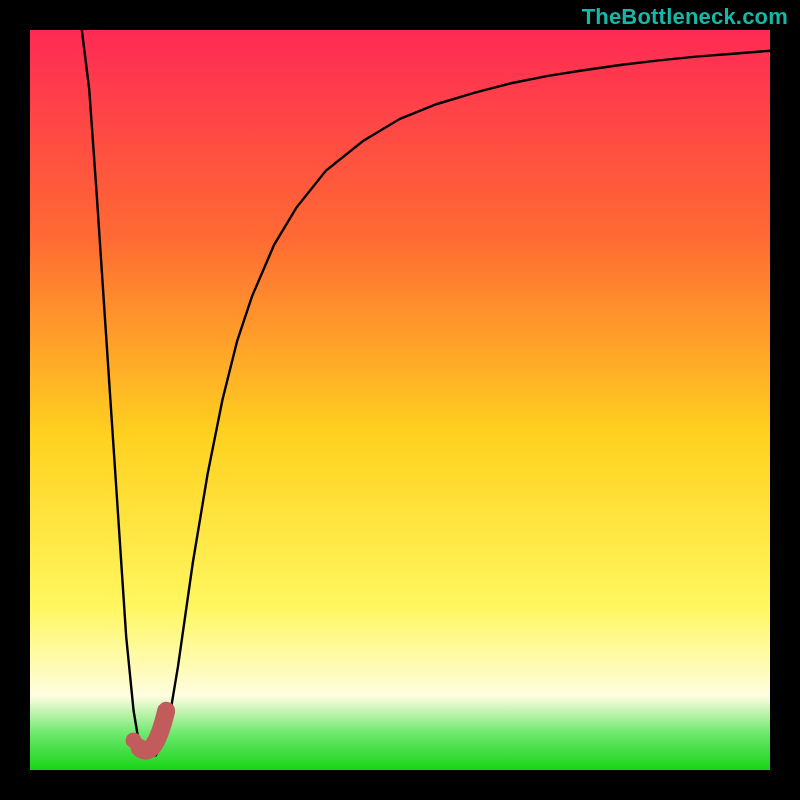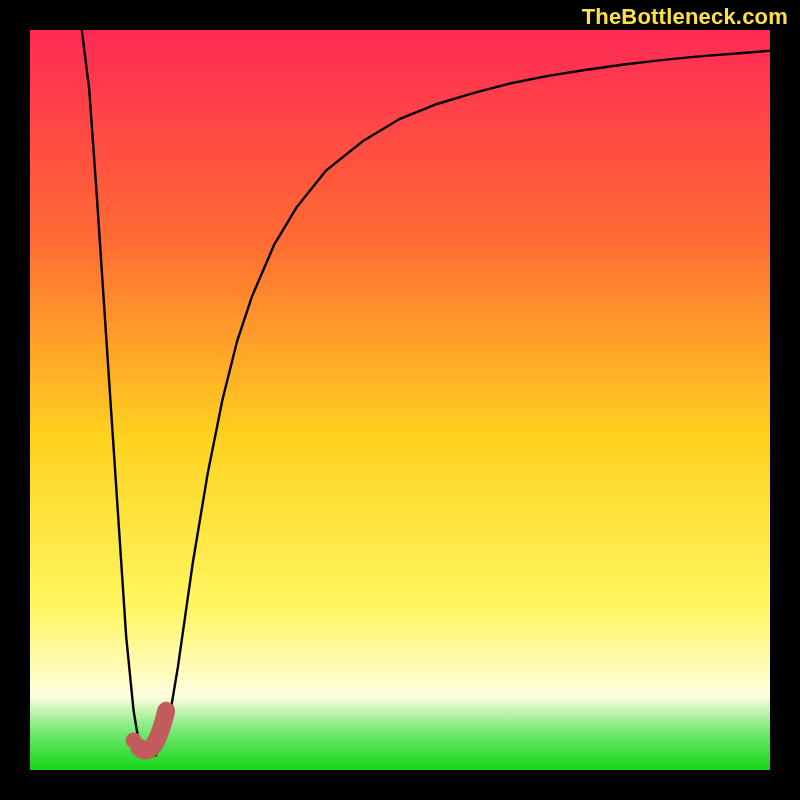--- a/index.html
+++ b/index.html
@@ -18,21 +18,21 @@
   svg {
     display: block;
   }
   .watermark {
     position: absolute;
     top: 4px;
     right: 12px;
     font-family: Arial, Helvetica, sans-serif;
     font-size: 22px;
     font-weight: 600;
-    color: #fde047;
+    color: #14b8a6;
     letter-spacing: 0.2px;
     user-select: none;
   }
 </style>
 </head>
 <body>
 
 <div class="stage">
 
   <svg id="svg-root" width="800" height="800" viewBox="0 0 800 800">

